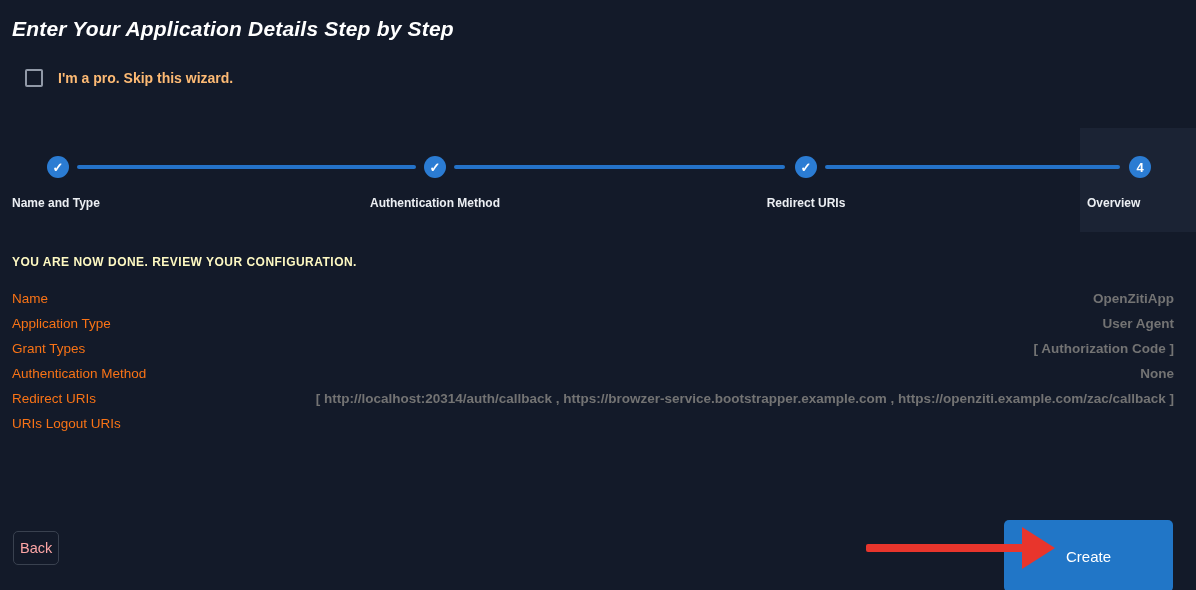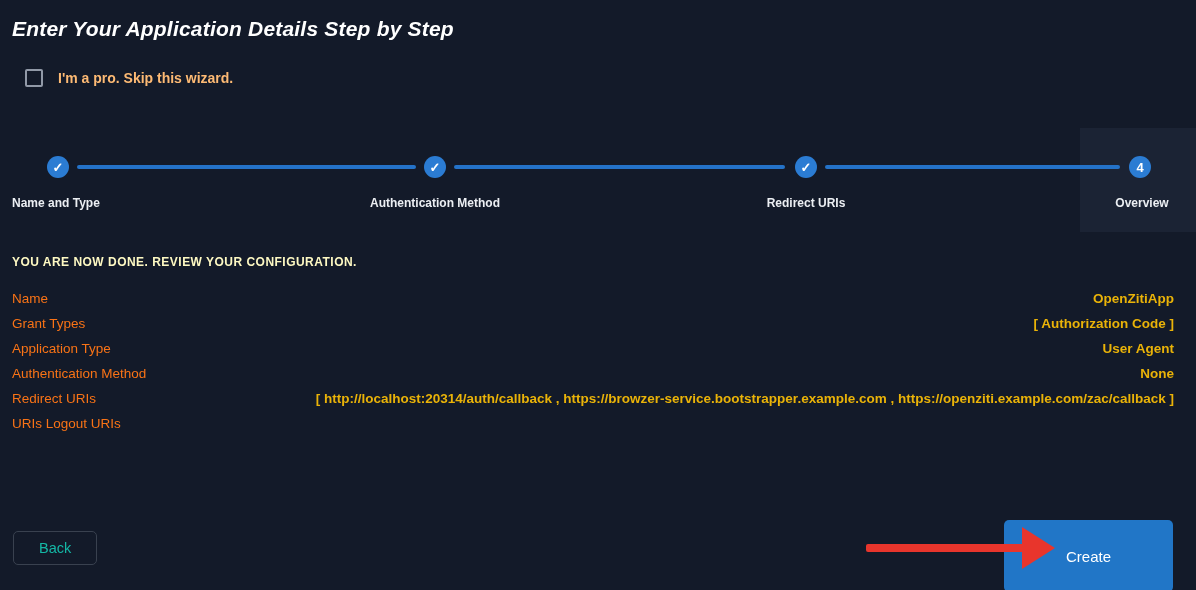--- a/index.html
+++ b/index.html
@@ -98,21 +98,21 @@
     position: absolute;
     top: 196px;
     font-size: 12px;
     font-weight: 700;
     color: #eceff3;
     z-index: 3;
   }
   .label-1 { left: 12px; text-align: left; }
   .label-2 { left: 285px; width: 300px; text-align: center; }
   .label-3 { left: 656px; width: 300px; text-align: center; }
-  .label-4 { left: 1087px; width: 110px; text-align: center; }
+  .label-4 { left: 1087px; width: 110px; text-align: left; }
 
   
   .review-heading {
     position: absolute;
     left: 12px; top: 255px;
     font-size: 12px;
     font-weight: 700;
     letter-spacing: 0.04em;
     color: #fef9c3;
   }
@@ -129,35 +129,35 @@
   }
   .row-label {
     font-size: 13.5px;
     font-weight: 400;
     color: #f97316;
     white-space: nowrap;
   }
   .row-value {
     font-size: 13.5px;
     font-weight: 700;
-    color: #eab308;
+    color: #737373;
     text-align: right;
     white-space: nowrap;
   }
 
   
   .back-button {
     position: absolute;
     left: 13px; top: 531px;
     height: 34px;
-    padding: 0 25px;
+    padding: 0 6px;
     background: transparent;
     border: 1px solid #39414f;
     border-radius: 5px;
-    color: #14b8a6;
+    color: #fca5a5;
     font-family: "Liberation Sans", sans-serif;
     font-size: 14.5px;
     cursor: pointer;
   }
   .create-button {
     position: absolute;
     left: 1004px; top: 520px;
     width: 169px; height: 72px;
     background: #2176c7;
     border: none;
@@ -225,28 +225,28 @@
   <div class="step-label label-4">Overview</div>
 
   <div class="review-heading">YOU ARE NOW DONE. REVIEW YOUR CONFIGURATION.</div>
 
   <div class="review-rows">
     <div class="review-row">
       <span class="row-label">Name</span>
       <span class="row-value">OpenZitiApp</span>
     </div>
     <div class="review-row">
+      <span class="row-label">Application Type</span>
+      <span class="row-value">User Agent</span>
+    </div>
+    <div class="review-row">
       <span class="row-label">Grant Types</span>
       <span class="row-value">[ Authorization Code ]</span>
     </div>
     <div class="review-row">
-      <span class="row-label">Application Type</span>
-      <span class="row-value">User Agent</span>
-    </div>
-    <div class="review-row">
       <span class="row-label">Authentication Method</span>
       <span class="row-value">None</span>
     </div>
     <div class="review-row">
       <span class="row-label">Redirect URIs</span>
       <span class="row-value">[ http://localhost:20314/auth/callback , https://browzer-service.bootstrapper.example.com , https://openziti.example.com/zac/callback ]</span>
     </div>
     <div class="review-row">
       <span class="row-label">URIs Logout URIs</span>
       <span class="row-value"></span>

